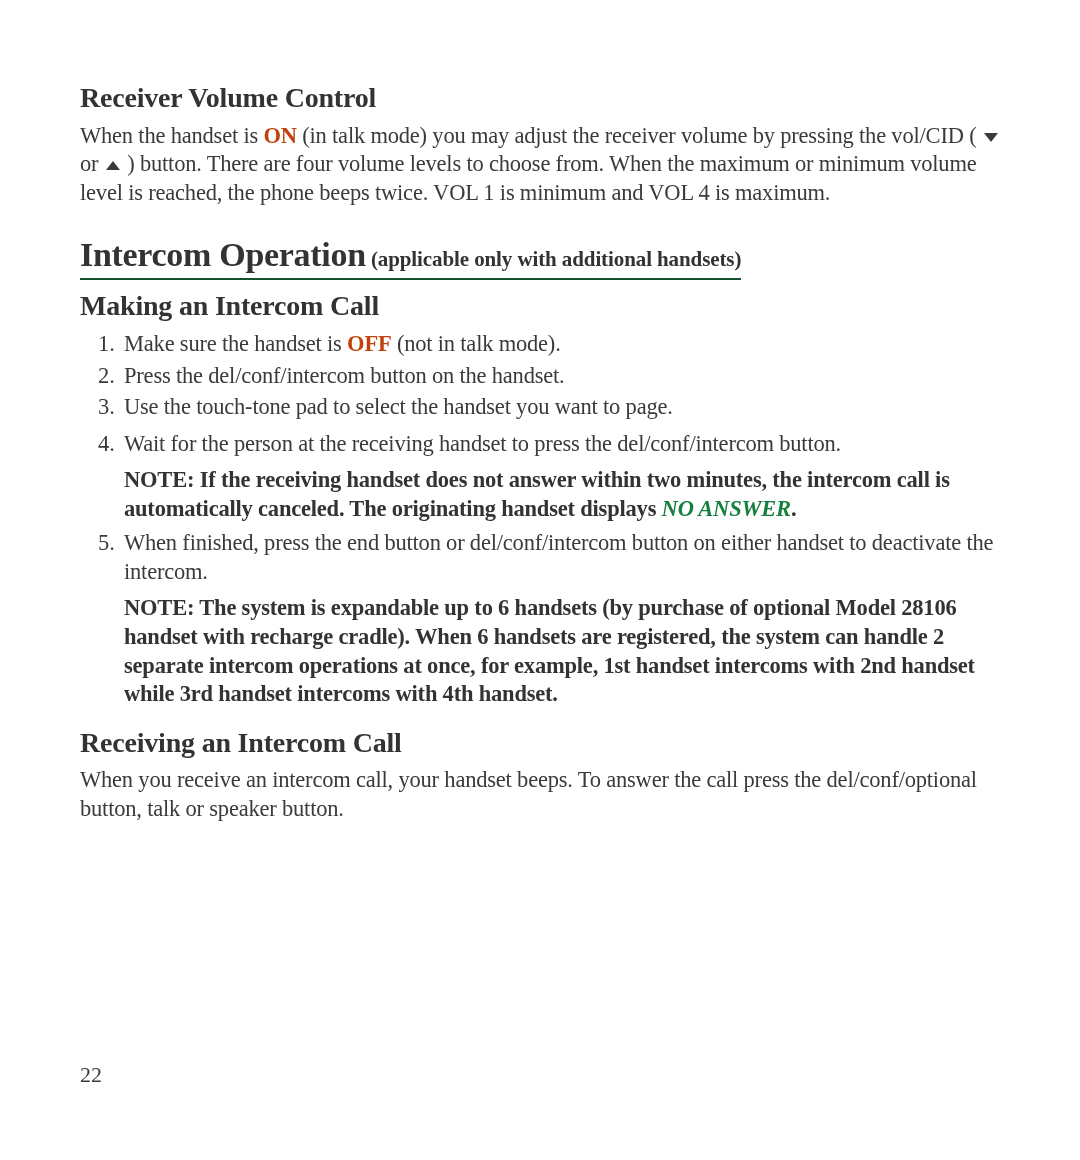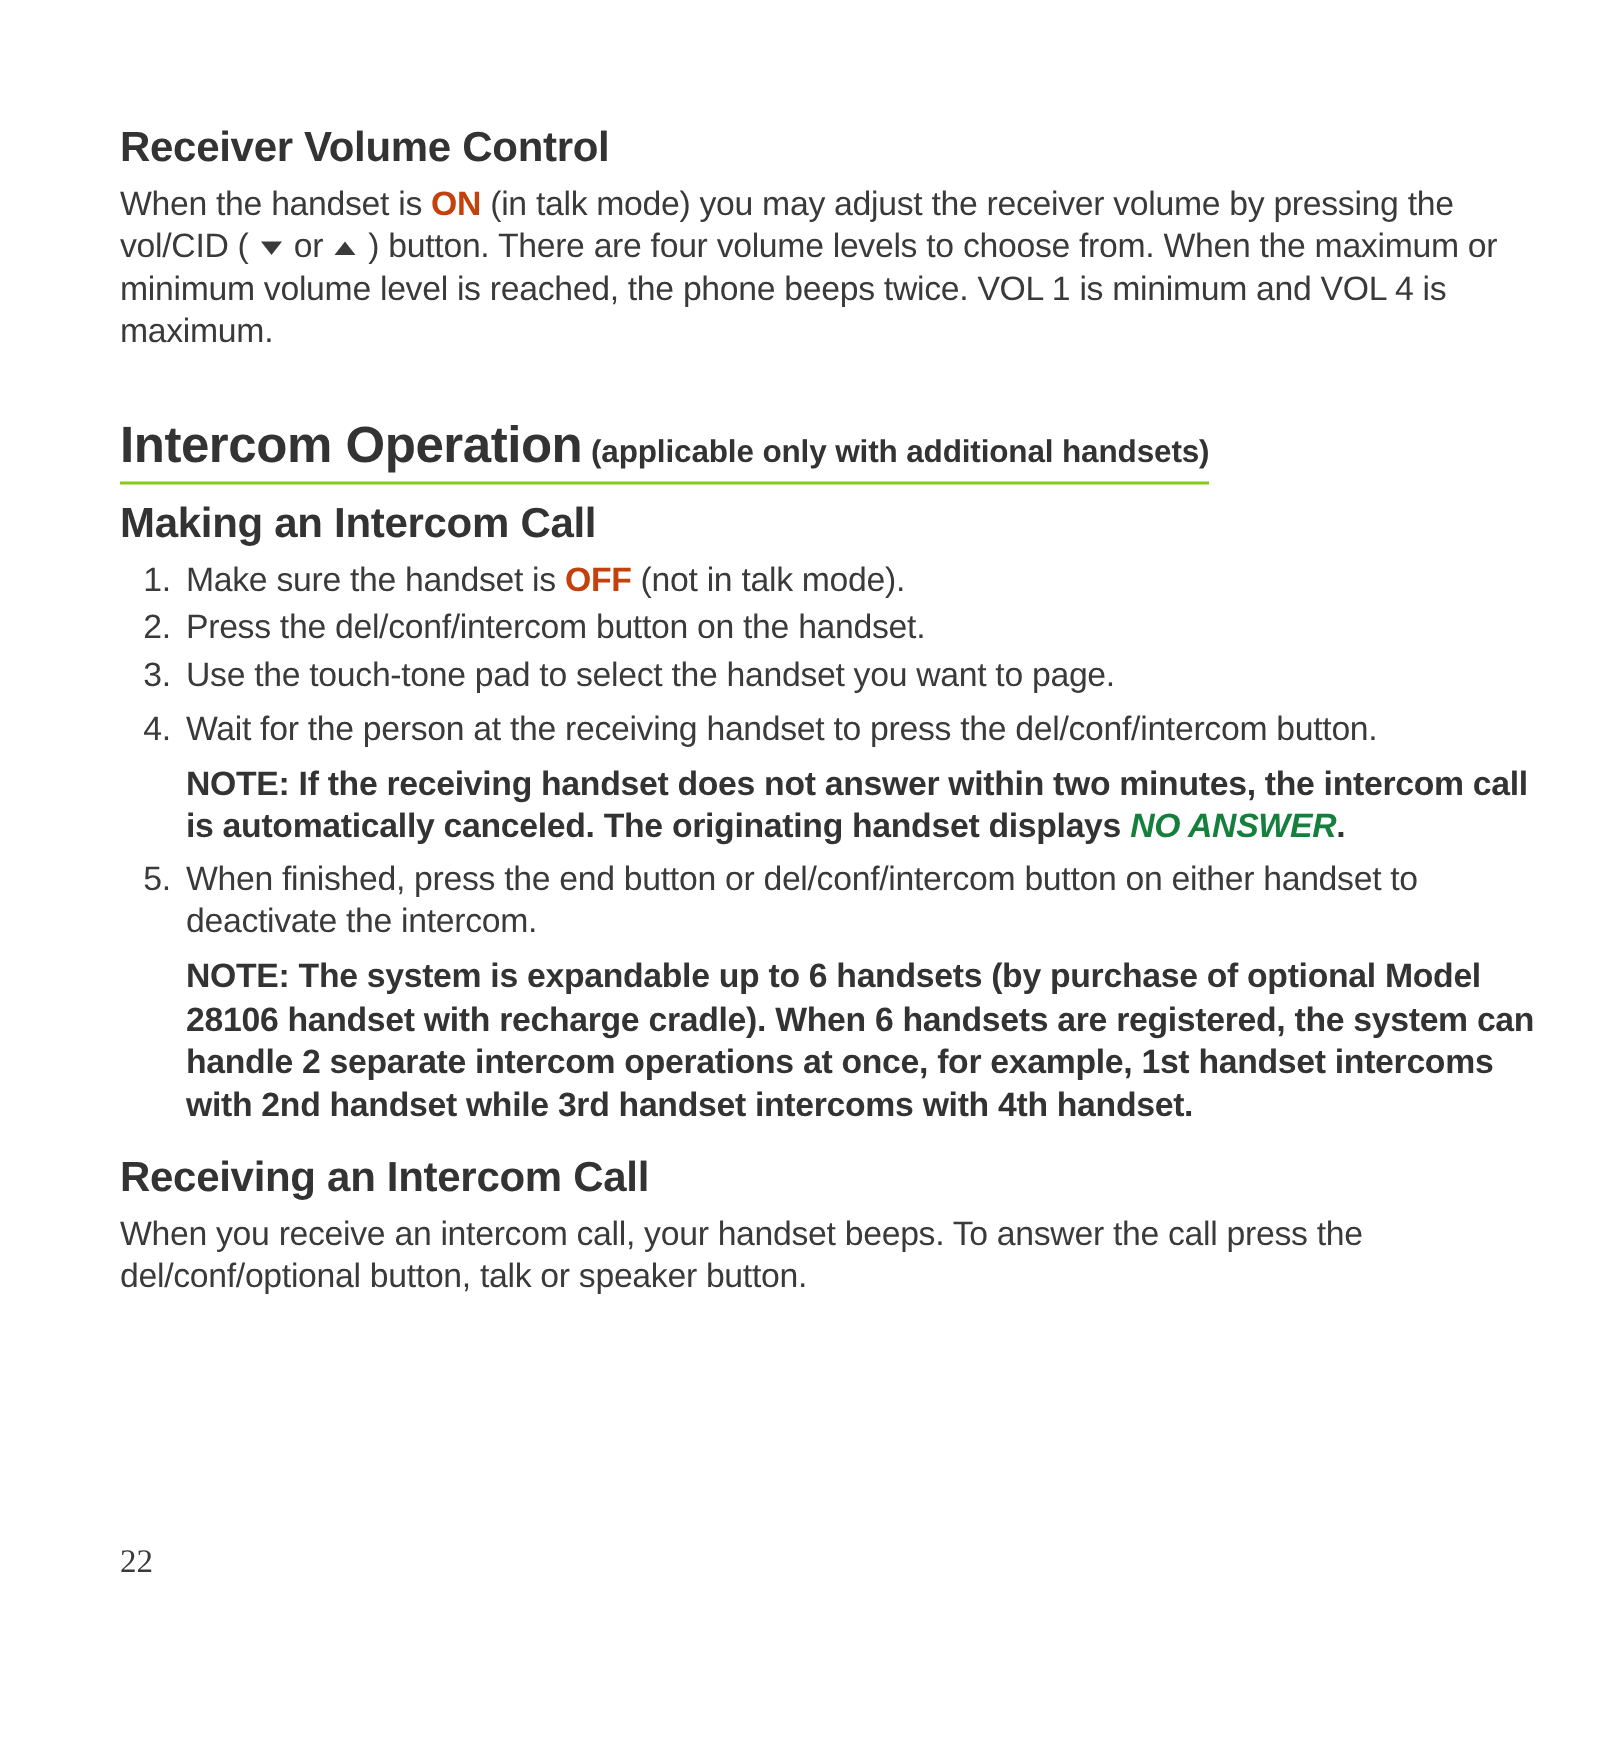--- a/index.html
+++ b/index.html
@@ -4,22 +4,22 @@
 <style>
   html, body {
     margin: 0;
     padding: 0;
     background: #fff;
     width: 1080px;
     height: 1160px;
   }
   .page {
     box-sizing: border-box;
-    padding: 80px 52px 0 80px;
-    font-family: Liberation Sans, sans-serif;
+    padding: 80px 80px 0 80px;
+    font-family: Liberation Serif, serif;
     color: #3a3a3a;
     font-size: 22.5px;
     line-height: 1.27;
     letter-spacing: -0.2px;
   }
   h2 {
     font-weight: 700;
     font-size: 28px;
     margin: 0 0 6px 0;
     letter-spacing: -0.2px;
@@ -27,24 +27,24 @@
   }
   h1 {
     display: inline;
     font-weight: 700;
     font-size: 34px;
     margin: 0;
     letter-spacing: -0.3px;
     color: #333;
   }
   .h1line {
-    border-bottom: 2px solid #84cc16;
+    border-bottom: 2px solid #14532d;
     display: inline-block;
     padding-bottom: 2px;
-    margin-top: 28px;
+    margin-top: 14px;
     margin-bottom: 8px;
   }
   .h1sub {
     font-weight: 700;
     font-size: 21px;
     color: #333;
     letter-spacing: -0.1px;
   }
   p {
     margin: 0 0 12px 0;
@@ -77,21 +77,21 @@
     border-top: 9px solid #3a3a3a;
   }
   .tri-up {
     border-left: 7px solid transparent;
     border-right: 7px solid transparent;
     border-bottom: 9px solid #3a3a3a;
   }
   .pagenum {
     position: absolute;
     left: 80px;
-    top: 1028px;
+    top: 1062px;
     font-size: 22px;
     color: #3a3a3a;
   }
   .sectiongap { height: 10px; }
 </style>
 </head>
 <body>
 
 <div class="page">
 

